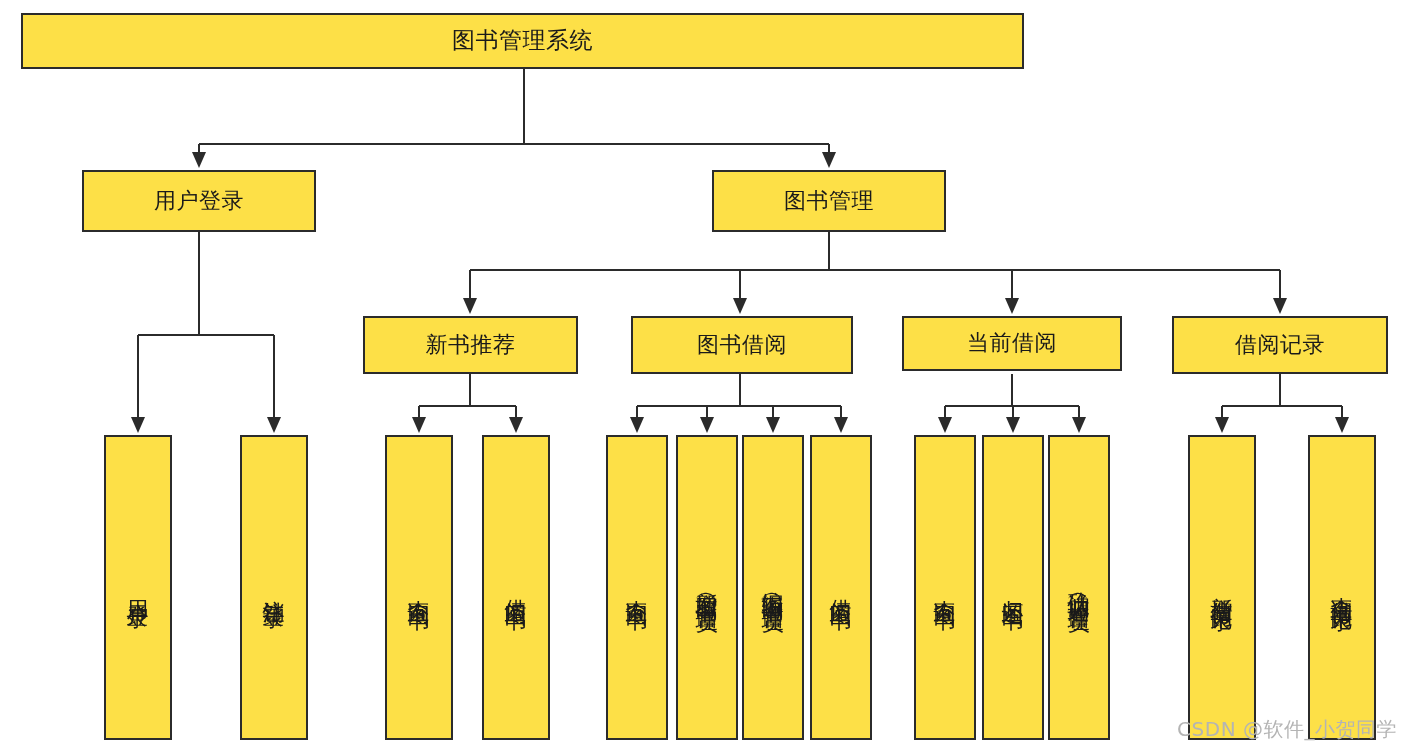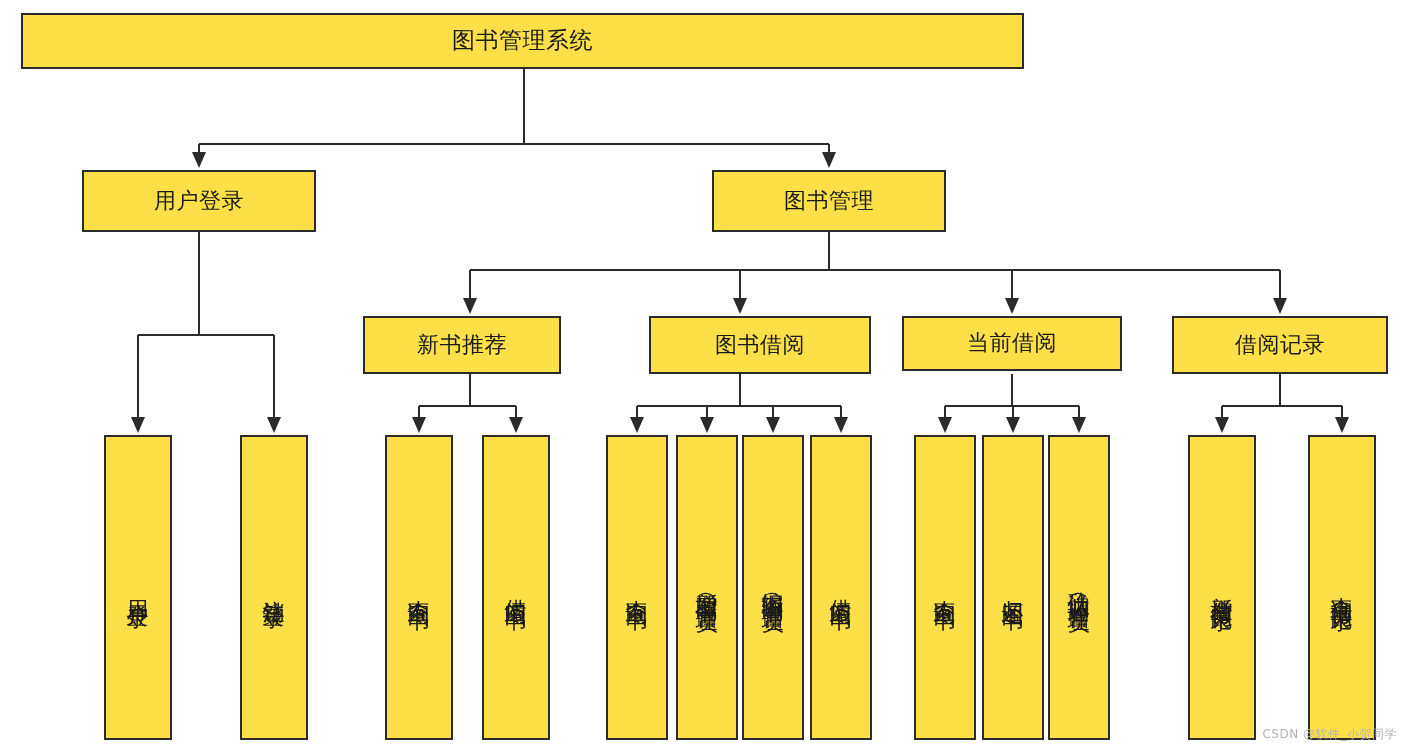--- a/index.html
+++ b/index.html
@@ -58,21 +58,21 @@
     text-orientation: upright;
     font-size: 22px;
     letter-spacing: 3px;
     line-height: 1.05;
     max-height: 100%;
   }
   #watermark {
     position: absolute;
     right: 8px;
     bottom: 4px;
-    font-size: 12px;
+    font-size: 20px;
     color: #b4b4b4;
     letter-spacing: 0.5px;
     z-index: 5;
     white-space: nowrap;
   }
 </style>
 </head>
 <body>
 
 <div id="diagram-root">
@@ -135,24 +135,24 @@
   <div id="node-layer">
       <div class="node horizontal root" style="left: 21px; top: 13px; width: 1003px; height: 56px;">
         <span class="node-label">图书管理系统</span>
       </div>
       <div class="node horizontal" style="left: 82px; top: 170px; width: 234px; height: 62px;">
         <span class="node-label">用户登录</span>
       </div>
       <div class="node horizontal" style="left: 712px; top: 170px; width: 234px; height: 62px;">
         <span class="node-label">图书管理</span>
       </div>
-      <div class="node horizontal" style="left: 363px; top: 316px; width: 198px; height: 58px;">
+      <div class="node horizontal" style="left: 363px; top: 316px; width: 215px; height: 58px;">
         <span class="node-label">新书推荐</span>
       </div>
-      <div class="node horizontal" style="left: 649px; top: 316px; width: 222px; height: 58px;">
+      <div class="node horizontal" style="left: 631px; top: 316px; width: 222px; height: 58px;">
         <span class="node-label">图书借阅</span>
       </div>
       <div class="node horizontal" style="left: 902px; top: 316px; width: 220px; height: 55px;">
         <span class="node-label">当前借阅</span>
       </div>
       <div class="node horizontal" style="left: 1172px; top: 316px; width: 216px; height: 58px;">
         <span class="node-label">借阅记录</span>
       </div>
       <div class="node vertical" style="left: 104px; top: 435px; width: 68px; height: 305px;">
         <span class="node-label">用户登录</span>

